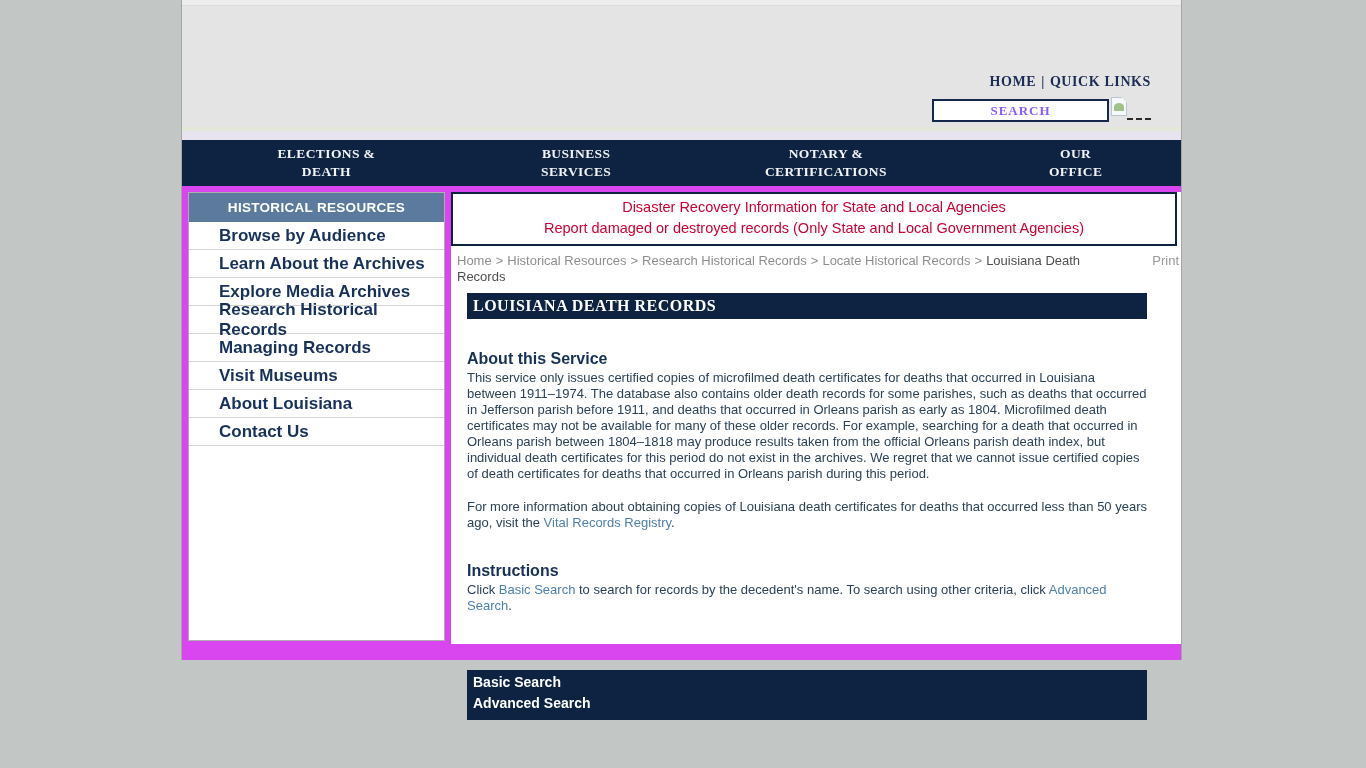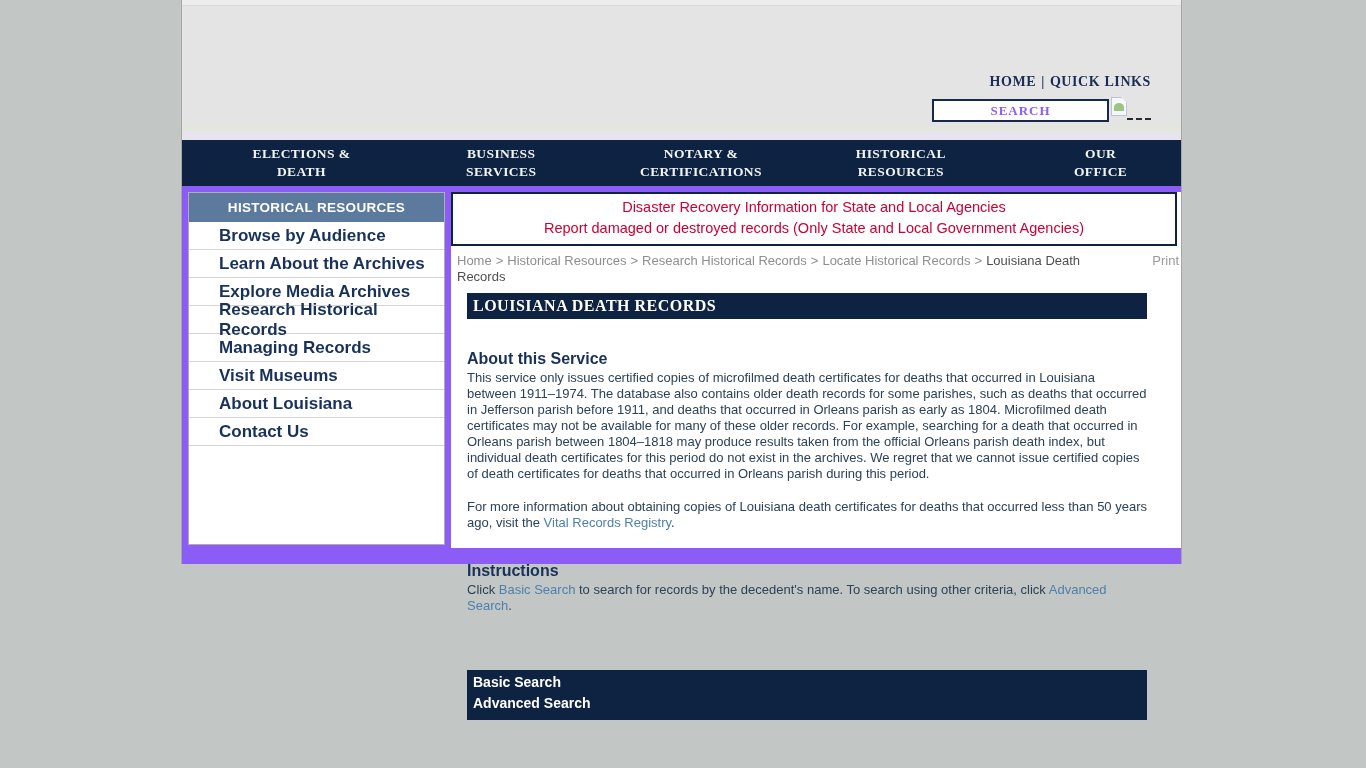--- a/index.html
+++ b/index.html
@@ -2,21 +2,21 @@
 <html><head>
 <meta charset="utf-8">
 <style>
   * { margin: 0; padding: 0; box-sizing: border-box; }
   html, body { width: 1366px; height: 768px; overflow: hidden; }
   body {
     background: #c2c6c4;
     font-family: "Liberation Sans", sans-serif;
   }
   .frame {
-    position: absolute; left: 181px; top: 0; width: 1001px; height: 564px;
+    position: absolute; left: 181px; top: 0; width: 1001px; height: 660px;
     background: #d9d9d9;
     border-left: 1px solid #a6a6a6; border-right: 1px solid #a6a6a6;
   }
   
   .header {
     position: relative; height: 140px; background: #e4e4e4;
   }
   .header-topline { height: 6px; background: #ededed; border-bottom: 1px solid #dcdcdc; }
   .header-right {
     position: absolute; right: 30px; top: 74px; text-align: right;
@@ -55,21 +55,21 @@
     height: 46px; background: #0e2342; display: flex;
   }
   .nav-item {
     flex: 1 1 0; display: flex; flex-direction: column; align-items: center; justify-content: center;
     font-family: "Liberation Serif", serif; font-weight: bold; font-size: 13.5px;
     color: #f2f4f6; letter-spacing: 0.4px; line-height: 18px; text-align: center; cursor: pointer; margin-left: 39px;
   }
   
   .body-region {
     position: absolute; top: 186px; bottom: 0; left: 0; right: 0;
-    display: flex; padding: 6px 0 16px 6px; background: #8b5cf6;
+    display: flex; padding: 6px 0 16px 6px; background: #d946ef;
   }
   .sidebar {
     width: 257px; flex: none; background: #ffffff; border: 1px solid #aeaeae;
     margin-bottom: 3px; align-self: stretch;
   }
   .sidebar-header {
     height: 29px; background: #5b7a9d; color: #ffffff;
     font-weight: bold; font-size: 13.5px; letter-spacing: 0.3px;
     display: flex; align-items: center; justify-content: center; cursor: pointer;
   }
@@ -150,24 +150,20 @@
       <span>ELECTIONS &amp;</span>
       <span>DEATH</span>
     </div>
     <div class="nav-item">
       <span>BUSINESS</span>
       <span>SERVICES</span>
     </div>
     <div class="nav-item">
       <span>NOTARY &amp;</span>
       <span>CERTIFICATIONS</span>
-    </div>
-    <div class="nav-item">
-      <span>HISTORICAL</span>
-      <span>RESOURCES</span>
     </div>
     <div class="nav-item">
       <span>OUR</span>
       <span>OFFICE</span>
     </div>
   </div>
 
   <div class="body-region">
 
     <div class="sidebar">

